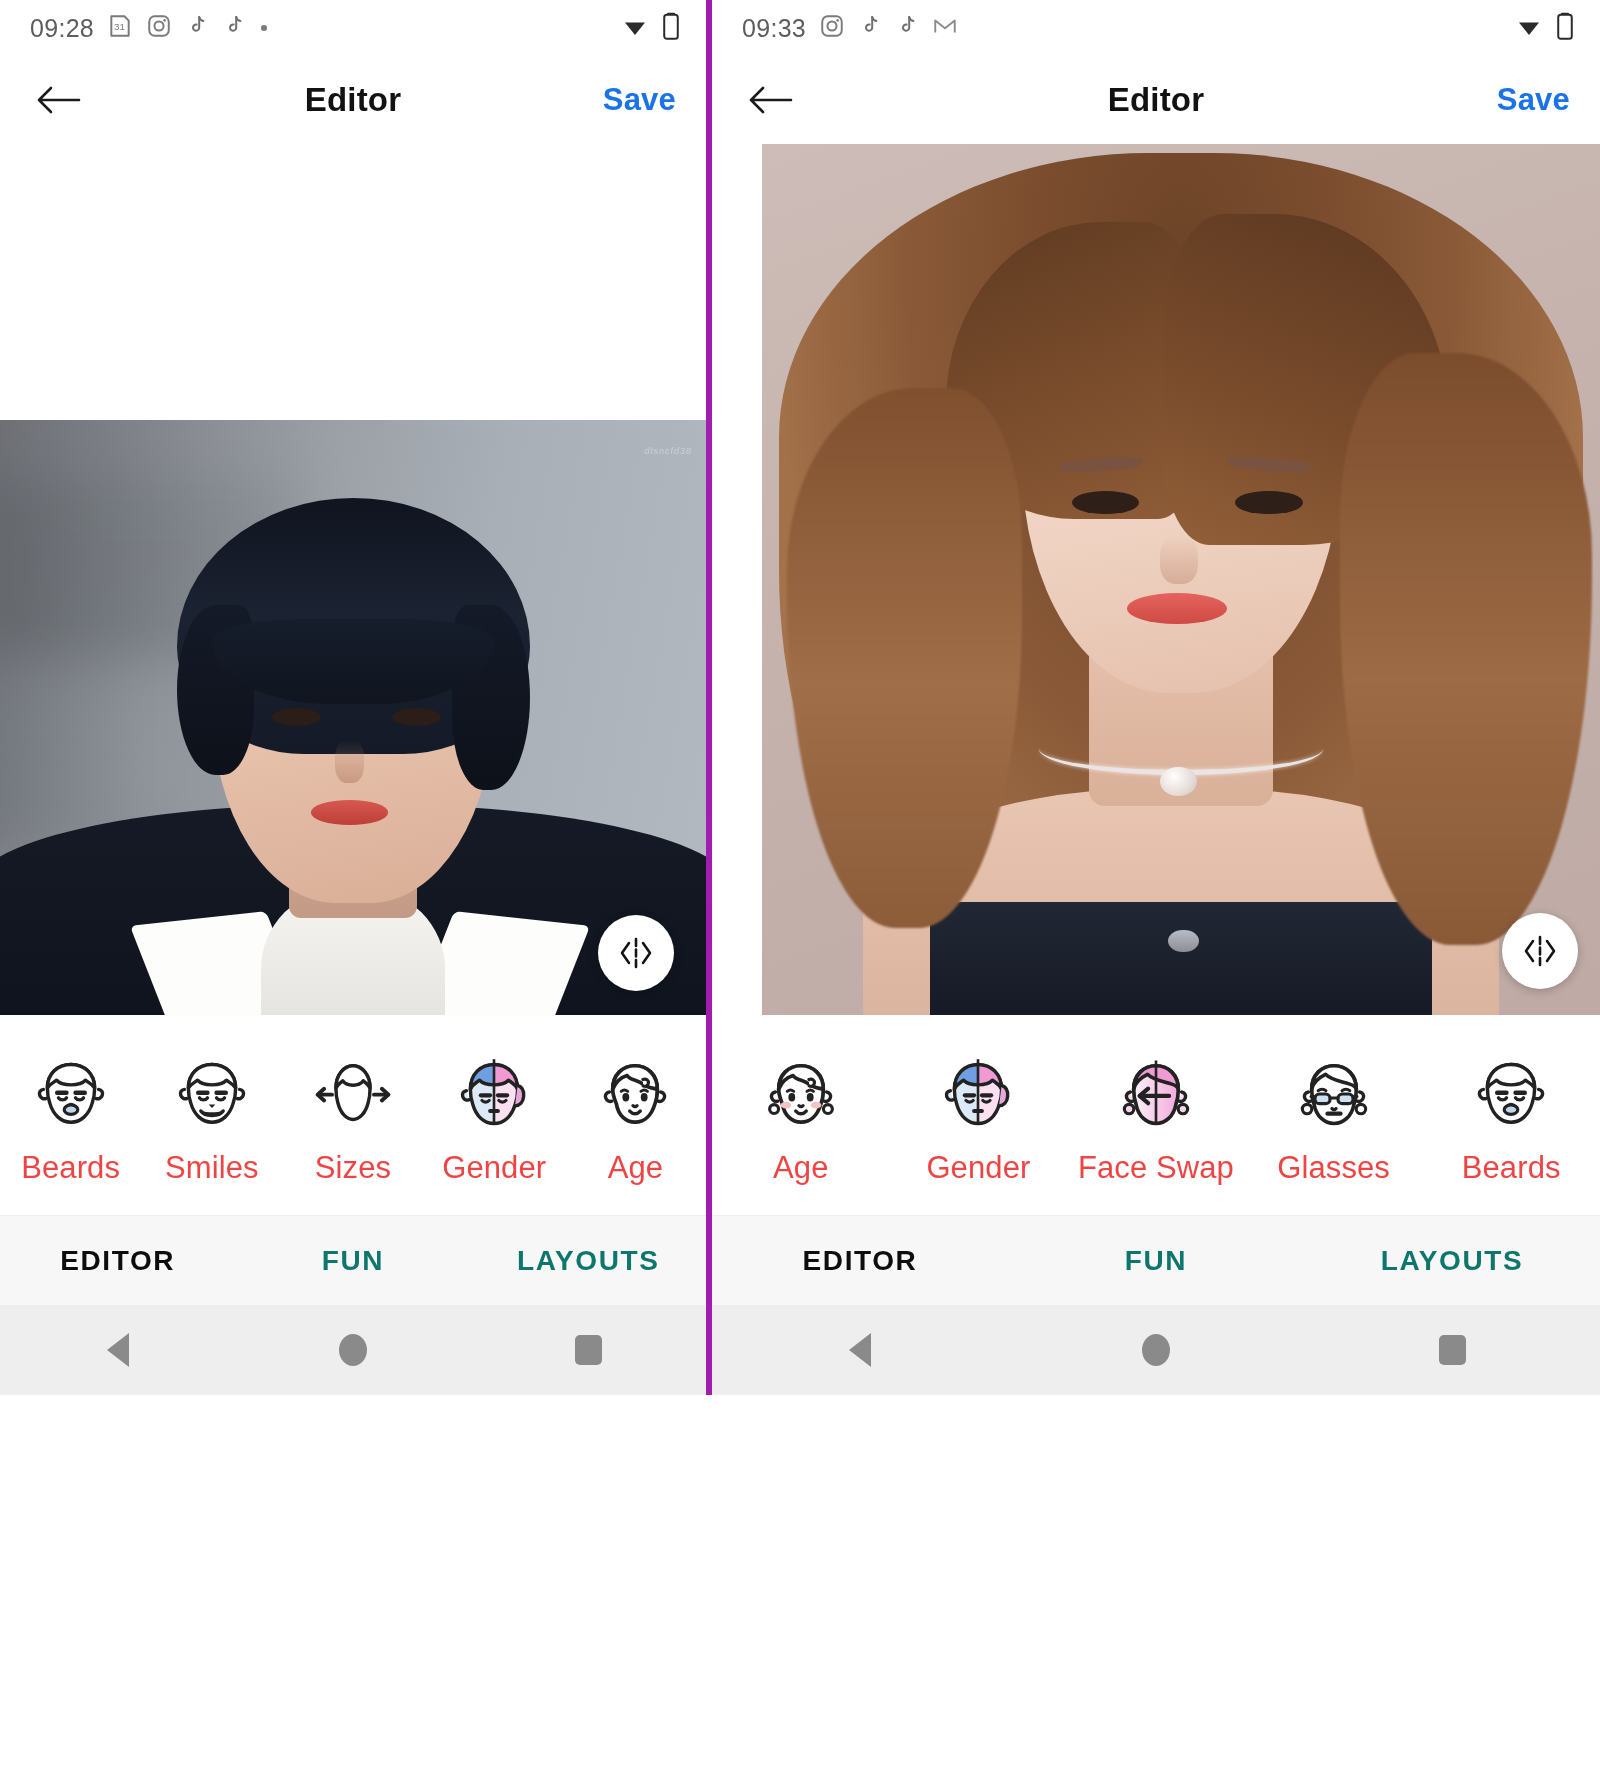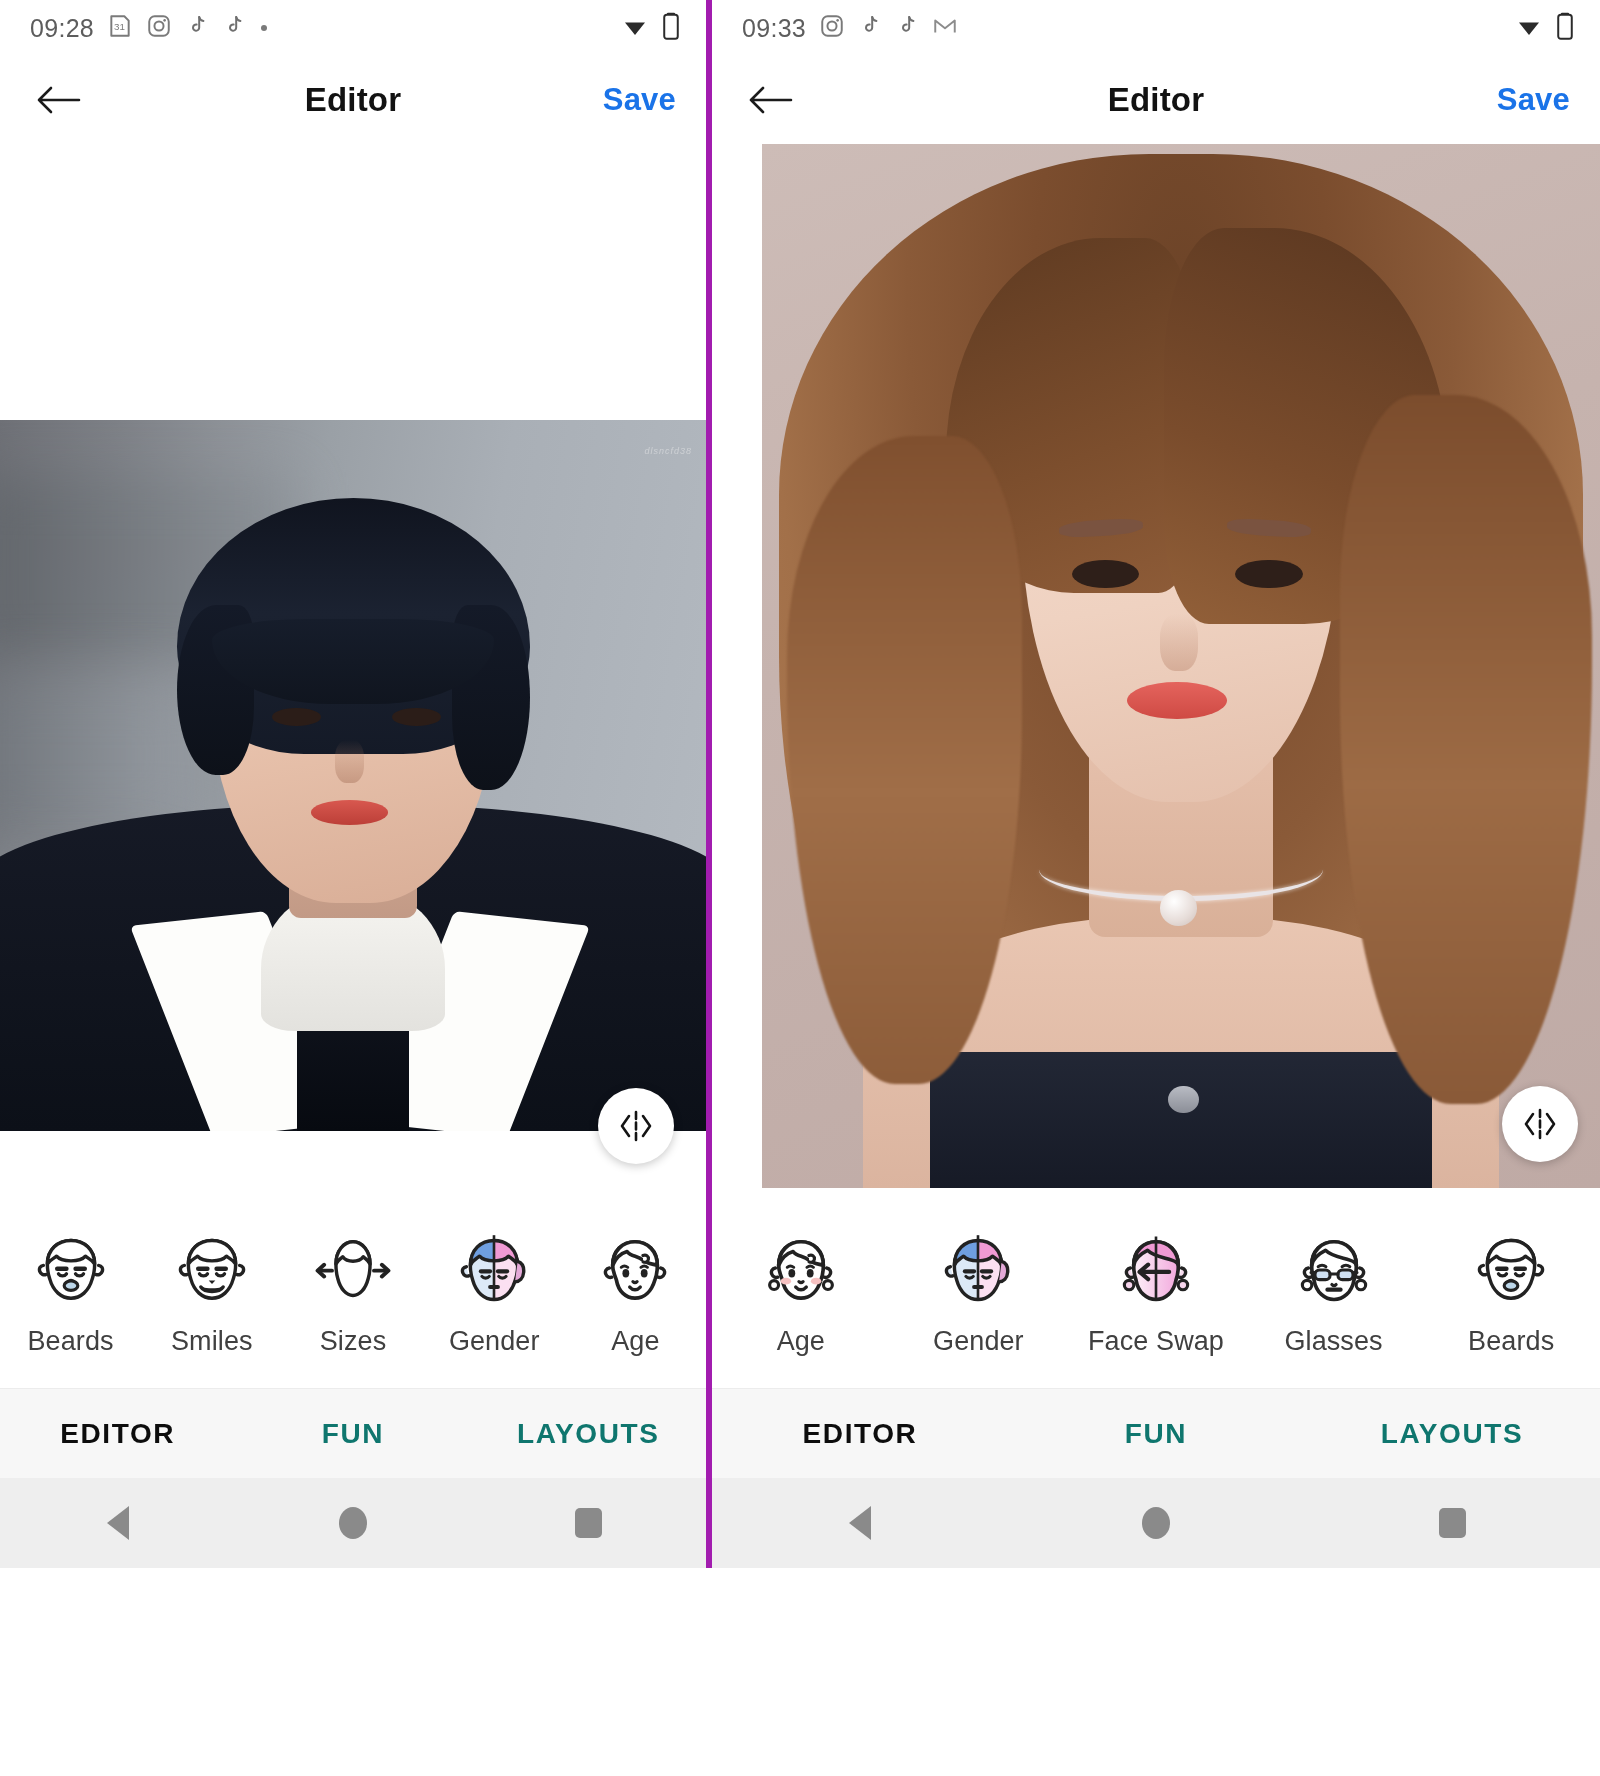--- a/index.html
+++ b/index.html
@@ -9,21 +9,21 @@
     font-family:"Liberation Sans", sans-serif;
     overflow:hidden;
   }
   .screens{
     display:flex;
     width:1600px;
     height:1776px;
   }
   .phone{
     position:relative;
-    height:1568px;
+    height:1395px;
     background:#ffffff;
     overflow:hidden;
     display:flex;
     flex-direction:column;
   }
   .phone.left{ width:706px; }
   .phone.right{ width:894px; border-left:6px solid #a21caf;}
 
   
   .statusbar{
@@ -314,22 +314,22 @@
   .tool{
     flex:1 1 0;
     display:flex;
     flex-direction:column;
     align-items:center;
     gap:16px;
     cursor:pointer;
   }
   .tool-ic{ width:84px; height:84px; display:block; }
   .tool-label{
-    font-size:27px;
-    color:#404040;
+    font-size:31px;
+    color:#ef4444;
     white-space:nowrap;
     letter-spacing:.1px;
   }
 
   
   .tabs{
     flex:0 0 90px;
     height:90px;
     background:#f7f7f7;
     border-top:1px solid #ececec;

